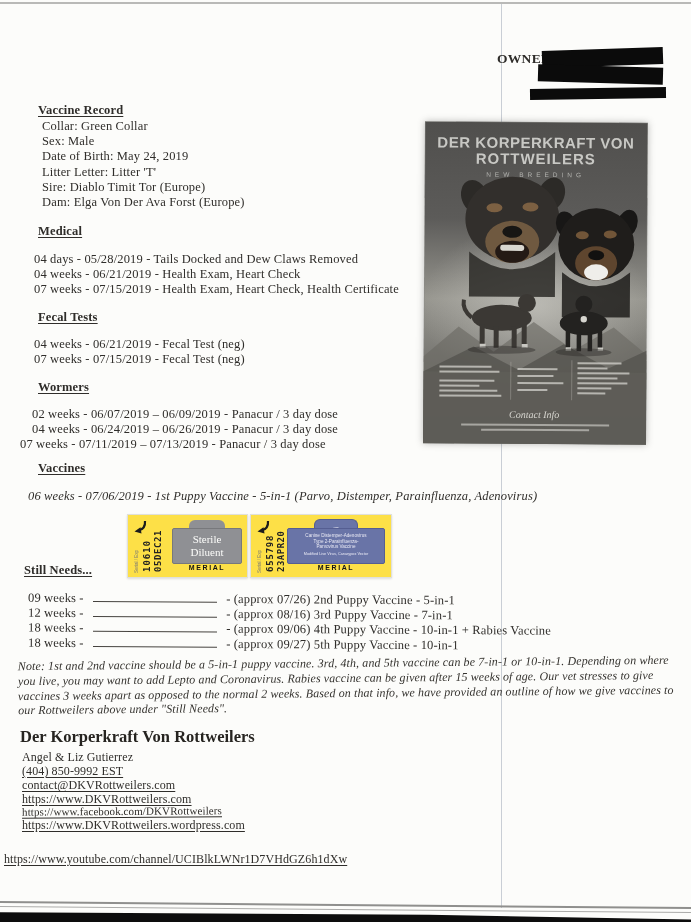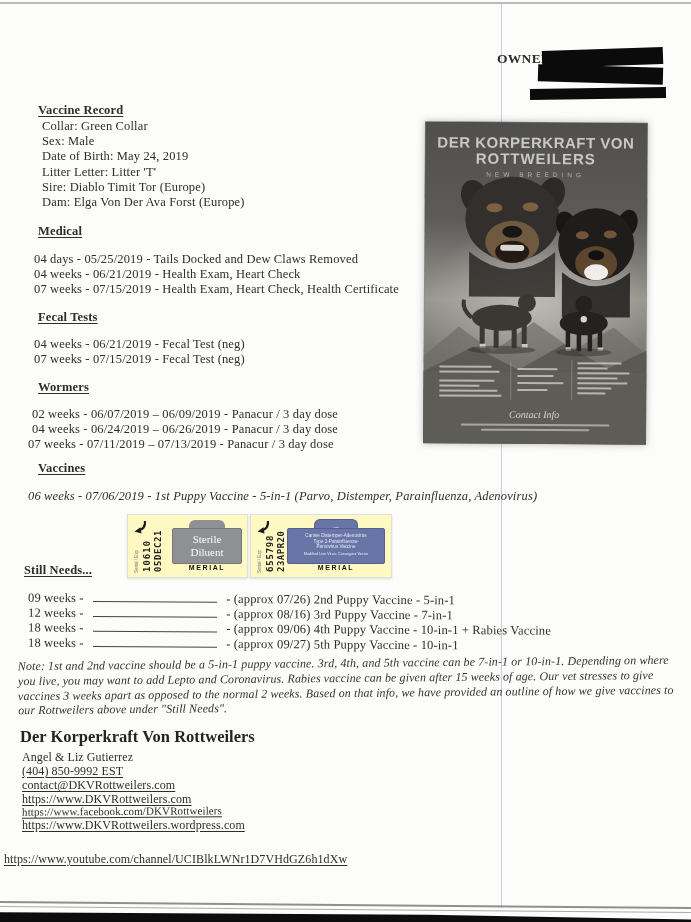--- a/index.html
+++ b/index.html
@@ -11,21 +11,21 @@
   .heading{font-weight:bold;text-decoration:underline;text-underline-offset:2px;}
   .blank{display:inline-block;border-bottom:1.2px solid #45423e;height:10px;vertical-align:baseline;}
   .redact{position:absolute;background:#0b0b0b;}
   .owner{position:absolute;left:497px;top:51px;font-size:13.5px;font-weight:600;letter-spacing:.3px;}
   .note{position:absolute;left:18px;top:656px;width:658px;font-style:italic;font-size:12px;
         line-height:14.8px;transform:rotate(-0.55deg);letter-spacing:.1px;color:#35332f;}
   .footer-name{position:absolute;left:20px;top:727px;font-size:16.5px;font-weight:bold;color:#262420;}
   .f-line{position:absolute;font-size:12px;letter-spacing:.1px;}
   .u{text-decoration:underline;text-underline-offset:2px;}
   
-  .sticker{position:absolute;top:514px;height:62px;background:#fef9c3;border:1px solid #e0e0da;
+  .sticker{position:absolute;top:514px;height:62px;background:#fde047;border:1px solid #e0e0da;
            box-shadow:0 1px 2px rgba(0,0,0,.12);}
   .vt{position:absolute;transform:rotate(-90deg);transform-origin:0 0;white-space:nowrap;
       font-family:"DejaVu Sans Mono",monospace;font-weight:bold;color:#222;}
   .tab-label{position:absolute;transform:rotate(-90deg);transform-origin:0 0;white-space:nowrap;
       font-family:"Liberation Sans",sans-serif;font-size:4.5px;color:#777;}
   .lab{position:absolute;border-radius:2px;}
   .lab .dome{position:absolute;left:50%;transform:translateX(-50%);top:0;border-radius:6px 6px 0 0;
              text-align:center;overflow:hidden;}
   .lab .main{position:absolute;left:0;right:0;border-radius:2px;text-align:center;}
   .brand{position:absolute;text-align:center;font-family:"Liberation Sans",sans-serif;
@@ -60,32 +60,32 @@
 
   <div class="tline heading" style="left:38px;top:83px;margin-top:20px;">Vaccine Record</div>
   <div class="tline" style="left:42px;top:118.5px;">Collar: Green Collar</div>
   <div class="tline" style="left:42px;top:134px;">Sex: Male</div>
   <div class="tline" style="left:42px;top:149px;">Date of Birth: May 24, 2019</div>
   <div class="tline" style="left:42px;top:164.5px;">Litter Letter: Litter 'T'</div>
   <div class="tline" style="left:42px;top:180px;">Sire: Diablo Timit Tor (Europe)</div>
   <div class="tline" style="left:42px;top:195px;">Dam: Elga Von Der Ava Forst (Europe)</div>
 
   <div class="tline heading" style="left:38px;top:224px;">Medical</div>
-  <div class="tline" style="left:34px;top:252px;">04 days - 05/25/2019 - Tails Docked and Dew Claws Removed</div>
+  <div class="tline" style="left:34px;top:252px;">04 days - 05/28/2019 - Tails Docked and Dew Claws Removed</div>
   <div class="tline" style="left:34px;top:267px;">04 weeks - 06/21/2019 - Health Exam, Heart Check</div>
   <div class="tline" style="left:34px;top:282px;">07 weeks - 07/15/2019 - Health Exam, Heart Check, Health Certificate</div>
 
   <div class="tline heading" style="left:38px;top:310px;text-align:right;">Fecal Tests</div>
   <div class="tline" style="left:34px;top:337px;">04 weeks - 06/21/2019 - Fecal Test (neg)</div>
   <div class="tline" style="left:34px;top:352px;">07 weeks - 07/15/2019 - Fecal Test (neg)</div>
 
   <div class="tline heading" style="left:38px;top:380px;">Wormers</div>
   <div class="tline" style="left:32px;top:407px;">02 weeks - 06/07/2019 – 06/09/2019 - Panacur / 3 day dose</div>
   <div class="tline" style="left:32px;top:422px;">04 weeks - 06/24/2019 – 06/26/2019 - Panacur / 3 day dose</div>
-  <div class="tline" style="left:28px;top:437px;text-align:right;">07 weeks - 07/11/2019 – 07/13/2019 - Panacur / 3 day dose</div>
+  <div class="tline" style="left:20px;top:437px;text-align:right;">07 weeks - 07/11/2019 – 07/13/2019 - Panacur / 3 day dose</div>
 
   <div class="tline heading" style="left:38px;top:461px;">Vaccines</div>
   <div class="tline" style="left:28px;top:489px;font-style:italic;">06 weeks - 07/06/2019 - 1st Puppy Vaccine - 5-in-1 (Parvo, Distemper, Parainfluenza, Adenovirus)</div>
 
   <div class="sticker" style="left:127px;width:119px;">
     <svg class="arrow-icon" style="left:4px;top:4px;" width="16" height="16" viewBox="0 0 16 16">
       <path d="M13 2 C13.5 8 11 10.5 6.5 11.5" fill="none" stroke="#1c1c1c" stroke-width="2.2"></path>
       <polygon points="8.5,8.2 2.5,12.5 9.5,14.5" fill="#1c1c1c"></polygon>
     </svg>
     <div class="tab-label" style="left:6px;top:58px;">Serial / Exp</div>

